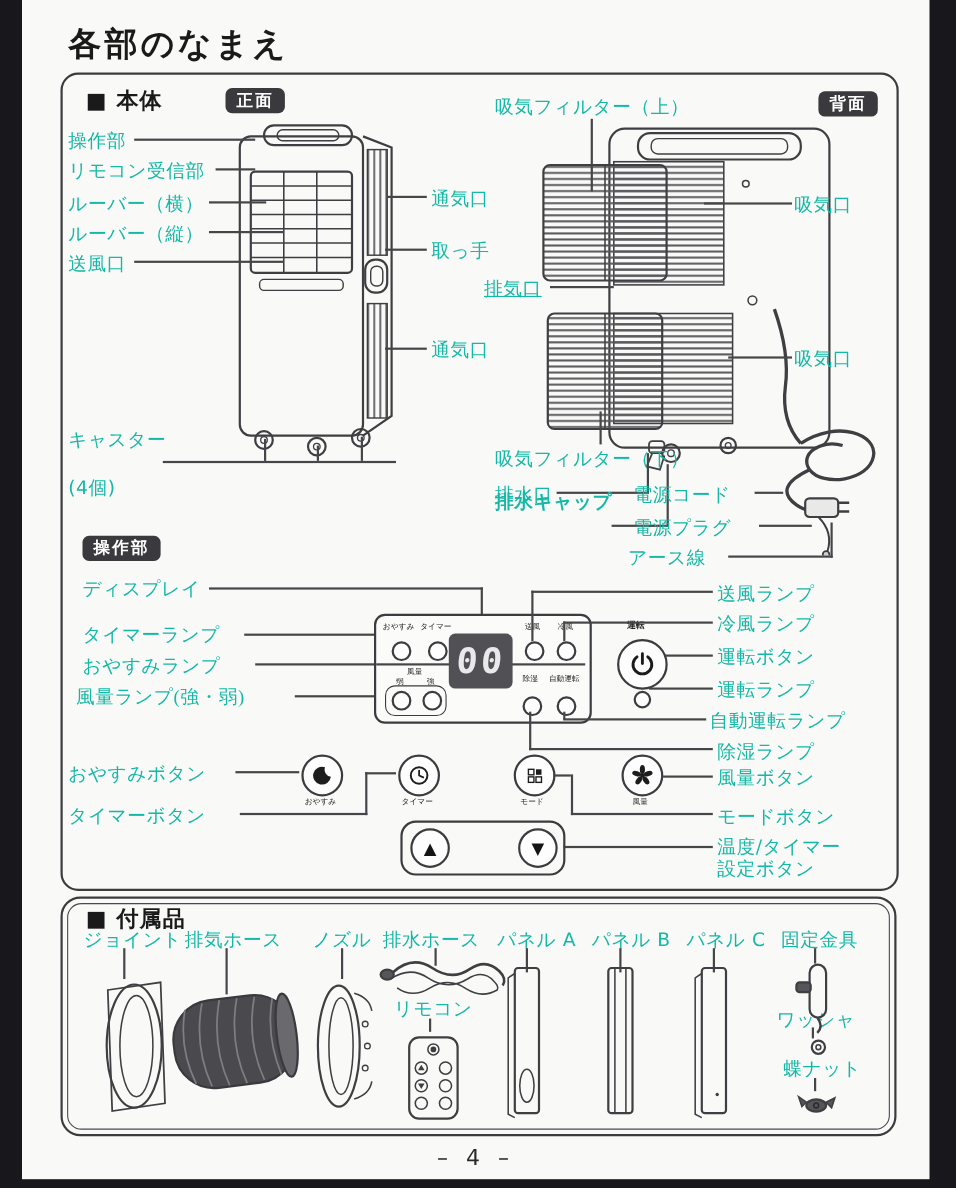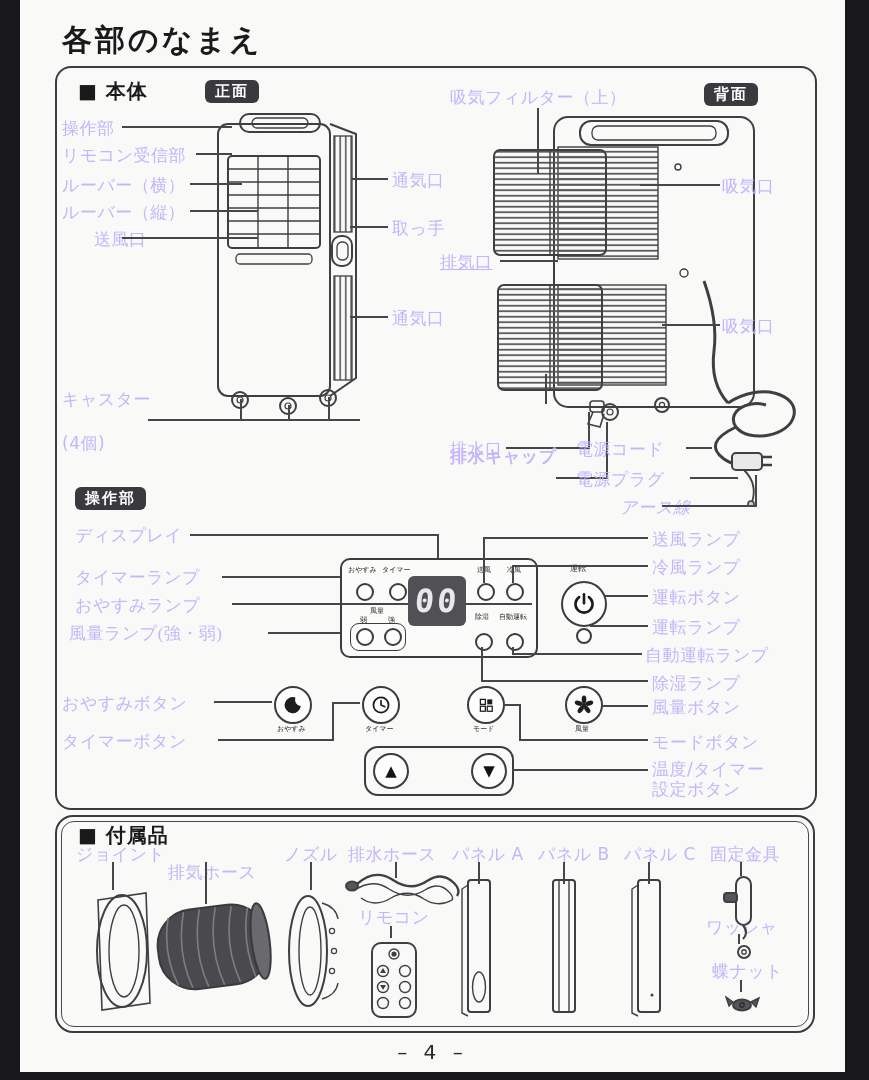--- a/index.html
+++ b/index.html
@@ -4,21 +4,21 @@
 <style>
   html,body{margin:0;padding:0;background:#121216;}
   .stage{position:relative;width:869px;height:1080px;background:#18181c;overflow:hidden;
          font-family:"DejaVu Sans","Liberation Sans",sans-serif;color:#1c1c1c;}
   .paper{position:absolute;left:20px;top:0;width:825px;height:1072px;background:#f9f9f7;}
   .abs{position:absolute;}
   .title{position:absolute;left:62px;top:20px;font-size:30px;font-weight:700;letter-spacing:3px;color:#1a1a1a;}
   .h2{position:absolute;font-size:20px;font-weight:700;color:#1a1a1a;letter-spacing:1px;}
   .badge{position:absolute;background:#3a3a3e;color:#fff;font-size:15px;font-weight:700;
          padding:2px 10px;border-radius:6px;letter-spacing:2px;}
-  .lbl{position:absolute;font-size:17px;white-space:nowrap;letter-spacing:.5px;color:#c4b5fd;}
+  .lbl{position:absolute;font-size:17px;white-space:nowrap;letter-spacing:.5px;color:#14b8a6;}
   .lbl-sm{position:absolute;font-size:7px;white-space:nowrap;color:#222;letter-spacing:0;}
   .ln{position:absolute;background:#46464a;}
   .box-main{position:absolute;left:55px;top:66px;width:758px;height:740px;
             border:2.5px solid #3c3c40;border-radius:16px;}
   .box-acc{position:absolute;left:55px;top:815px;width:756px;height:214px;
            border:2.5px solid #3c3c40;border-radius:18px;}
   .box-acc-inner{position:absolute;left:4px;top:4px;right:4px;bottom:4px;
                  border:1.5px solid #4a4a4e;border-radius:13px;}
   .panel{position:absolute;left:340px;top:558px;width:194px;height:96px;
          border:2px solid #3c3c40;border-radius:10px;background:#fbfbfa;}
@@ -42,21 +42,21 @@
 <body>
 
 <div class="stage">
   <div class="paper"></div>
 
   <div class="title">各部のなまえ</div>
 
   <div class="box-main"></div>
   <div class="h2" style="left:78px;top:78px;">■ 本体</div>
   <div class="badge" style="left:205px;top:80px;">正面</div>
-  <div class="badge" style="left:704px;top:83px;">背面</div>
+  <div class="badge" style="left:744px;top:83px;">背面</div>
 
   <svg class="abs" style="left:200px;top:108px;" width="180" height="310" viewBox="0 0 180 310">
     <defs>
       <pattern id="hh" width="7" height="5.5" patternUnits="userSpaceOnUse">
         <path d="M0,2.7 H7" stroke="#58585c" stroke-width="1.8"></path>
       </pattern>
       <pattern id="vv" width="5.5" height="7" patternUnits="userSpaceOnUse">
         <path d="M2.7,0 V7" stroke="#58585c" stroke-width="1.6"></path>
       </pattern>
     </defs>
@@ -108,21 +108,21 @@
       <path d="M270,352 h10 M270,360 h10" stroke-width="2.4"></path>
       <path d="M252,365 q14,14 8,32" stroke-width="1.8"></path>
       <circle cx="259" cy="399" r="3" stroke-width="1.6" fill="#cfcfcd"></circle>
     </g>
   </svg>
 
   <div class="lbl" style="left:62px;top:117px;">操作部</div>
   <div class="lbl" style="left:62px;top:144px;">リモコン受信部</div>
   <div class="lbl" style="left:62px;top:174px;">ルーバー（横）</div>
   <div class="lbl" style="left:62px;top:201px;">ルーバー（縦）</div>
-  <div class="lbl" style="left:62px;top:228px;margin-left:32px;">送風口</div>
+  <div class="lbl" style="left:62px;top:228px;">送風口</div>
   <div class="lbl" style="left:62px;top:388px;">キャスター</div>
   <div class="lbl" style="left:62px;top:432px;">(4個)</div>
 
   <div class="ln" style="left:122px;top:126px;width:110px;height:2px;"></div>
   <div class="ln" style="left:196px;top:153px;width:36px;height:2px;"></div>
   <div class="ln" style="left:190px;top:183px;width:52px;height:2px;"></div>
   <div class="ln" style="left:190px;top:210px;width:68px;height:2px;"></div>
   <div class="ln" style="left:122px;top:237px;width:136px;height:2px;"></div>
   <div class="ln" style="left:148px;top:419px;width:212px;height:2px;"></div>
   <div class="ln" style="left:240px;top:399px;width:2px;height:20px;"></div>
@@ -137,32 +137,33 @@
   <div class="ln" style="left:500px;top:260px;width:58px;height:2px;"></div>
   <div class="lbl" style="left:392px;top:307px;">通気口</div>
   <div class="ln" style="left:350px;top:316px;width:38px;height:2px;"></div>
 
   <div class="lbl" style="left:450px;top:86px;">吸気フィルター（上）</div>
   <div class="ln" style="left:537px;top:108px;width:2px;height:66px;"></div>
   <div class="lbl" style="left:722px;top:175px;">吸気口</div>
   <div class="ln" style="left:640px;top:184px;width:80px;height:2px;"></div>
   <div class="lbl" style="left:722px;top:315px;">吸気口</div>
   <div class="ln" style="left:662px;top:324px;width:58px;height:2px;"></div>
+  <div class="lbl" style="left:450px;top:406px;">吸気フィルター（下）</div>
   <div class="ln" style="left:545px;top:374px;width:2px;height:30px;"></div>
   <div class="lbl" style="left:450px;top:438px;">排水口</div>
   <div class="ln" style="left:506px;top:447px;width:84px;height:2px;"></div>
   <div class="ln" style="left:588px;top:412px;width:2px;height:37px;"></div>
   <div class="lbl" style="left:450px;top:445px;font-weight:bold;">排水キャップ</div>
   <div class="ln" style="left:556px;top:477px;width:52px;height:2px;"></div>
   <div class="ln" style="left:606px;top:422px;width:2px;height:57px;"></div>
   <div class="lbl" style="left:576px;top:438px;">電源コード</div>
   <div class="ln" style="left:686px;top:447px;width:26px;height:2px;"></div>
   <div class="lbl" style="left:576px;top:468px;">電源プラグ</div>
   <div class="ln" style="left:690px;top:477px;width:48px;height:2px;"></div>
-  <div class="lbl" style="left:620px;top:496px;font-style:italic;">アース線</div>
+  <div class="lbl" style="left:571px;top:496px;">アース線</div>
   <div class="ln" style="left:662px;top:505px;width:95px;height:2px;"></div>
   <div class="ln" style="left:755px;top:475px;width:2px;height:32px;"></div>
 
   <div class="badge" style="left:75px;top:487px;">操作部</div>
 
   <div class="lbl" style="left:75px;top:524px;font-family:Liberation Serif, serif;">ディスプレイ</div>
   <div class="ln" style="left:190px;top:534px;width:249px;height:2px;"></div>
   <div class="ln" style="left:437px;top:534px;width:2px;height:42px;"></div>
   <div class="lbl" style="left:75px;top:566px;">タイマーランプ</div>
   <div class="ln" style="left:222px;top:576px;width:172px;height:2px;"></div>
@@ -189,21 +190,21 @@
   <div class="lbl-sm" style="left:360px;top:615px;">弱</div>
   <div class="lbl-sm" style="left:388px;top:615px;">強</div>
   <div class="group-fan"></div>
   <div class="lamp" style="left:356px;top:628px;width:14px;height:14px;"></div>
   <div class="lamp" style="left:384px;top:628px;width:14px;height:14px;"></div>
   <div class="lbl-sm" style="left:475px;top:612px;">除湿</div>
   <div class="lbl-sm" style="left:499px;top:612px;">自動運転</div>
   <div class="lamp" style="left:475px;top:633px;width:14px;height:14px;"></div>
   <div class="lamp" style="left:506px;top:633px;width:14px;height:14px;"></div>
 
-  <div class="lbl-sm" style="left:570px;top:563px;font-size:8px;">運転</div>
+  <div class="lbl-sm" style="left:570px;top:563px;font-size:8px;font-weight:bold;">運転</div>
   <div class="round-btn" style="left:561px;top:581px;width:42px;height:42px;">
     <svg width="26" height="26" viewBox="0 0 32 32">
       <path d="M16,4 V15" stroke="#1b1b1b" stroke-width="3.2" fill="none" stroke-linecap="round"></path>
       <path d="M10,7.5 A10.5,10.5 0 1 0 22,7.5" stroke="#1b1b1b" stroke-width="3.2" fill="none" stroke-linecap="round"></path>
     </svg>
   </div>
   <div class="lamp" style="left:576px;top:628px;width:12px;height:12px;"></div>
 
   <div class="lbl" style="left:652px;top:528px;">送風ランプ</div>
   <div class="ln" style="left:483px;top:537px;width:165px;height:2px;"></div>
@@ -285,21 +286,21 @@
   <div class="lbl" style="left:652px;top:758px;">温度/タイマー</div>
   <div class="lbl" style="left:652px;top:778px;">設定ボタン</div>
   <div class="ln" style="left:512px;top:769px;width:136px;height:2px;"></div>
 
   <div class="box-acc">
     <div class="box-acc-inner"></div>
   </div>
   <div class="h2" style="left:78px;top:822px;">■ 付属品</div>
 
   <div class="lbl" style="left:76px;top:843px;">ジョイント</div>
-  <div class="lbl" style="left:168px;top:843px;margin-top:18px;">排気ホース</div>
+  <div class="lbl" style="left:168px;top:843px;">排気ホース</div>
   <div class="lbl" style="left:284px;top:843px;">ノズル</div>
   <div class="lbl" style="left:348px;top:843px;">排水ホース</div>
   <div class="lbl" style="left:452px;top:843px;">パネル A</div>
   <div class="lbl" style="left:538px;top:843px;">パネル B</div>
   <div class="lbl" style="left:624px;top:843px;text-align:center;">パネル C</div>
   <div class="lbl" style="left:710px;top:843px;">固定金具</div>
   <div class="lbl" style="left:358px;top:906px;">リモコン</div>
   <div class="lbl" style="left:706px;top:916px;">ワッシャ</div>
   <div class="lbl" style="left:712px;top:960px;">蝶ナット</div>
 

